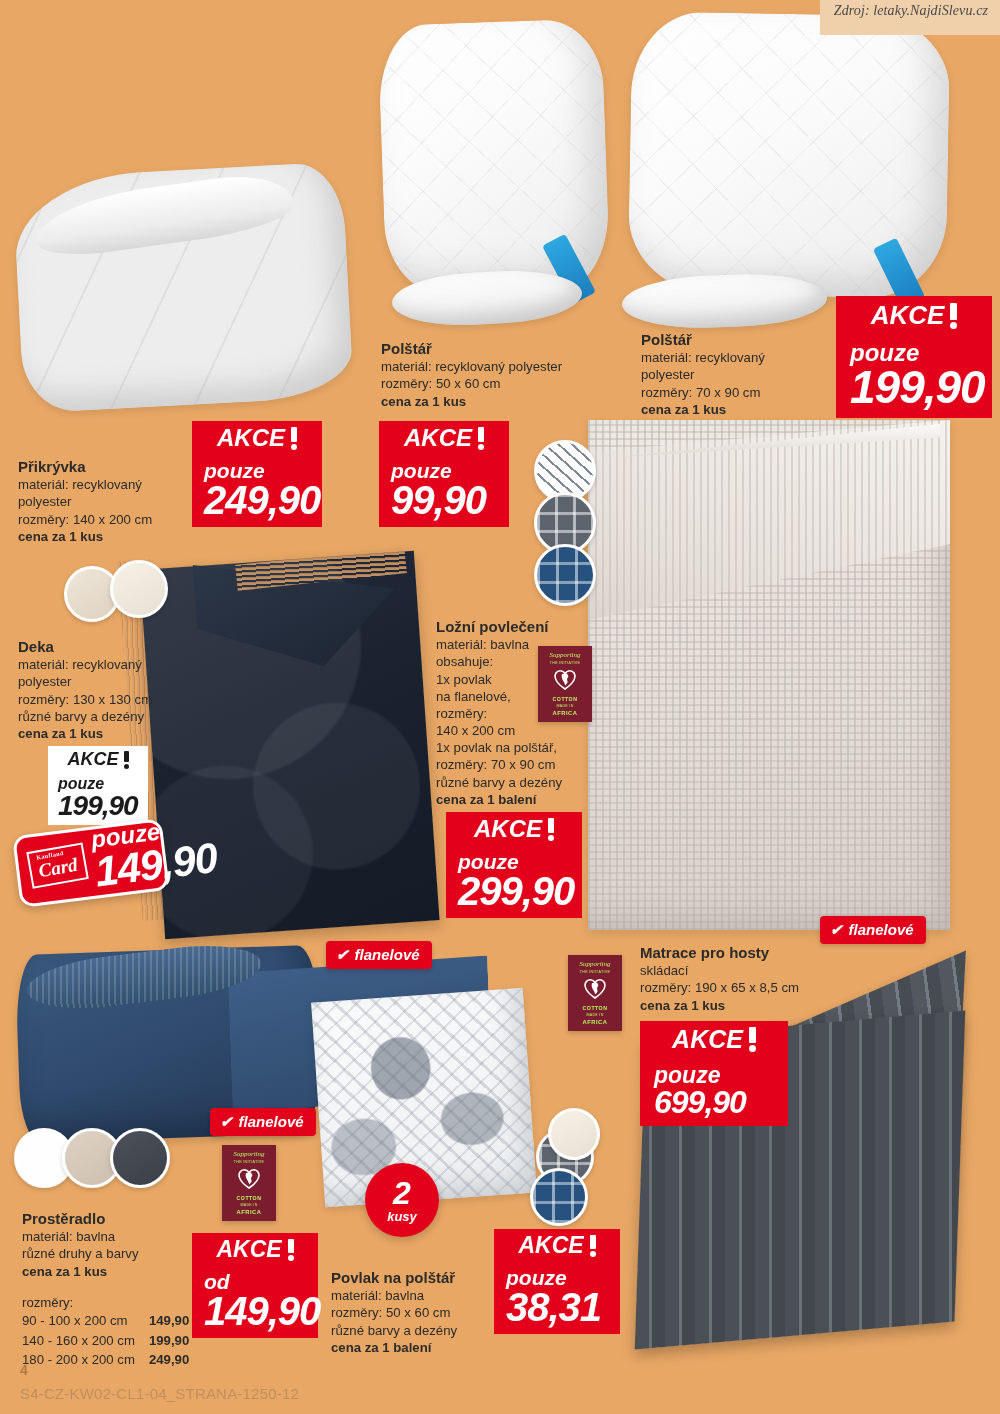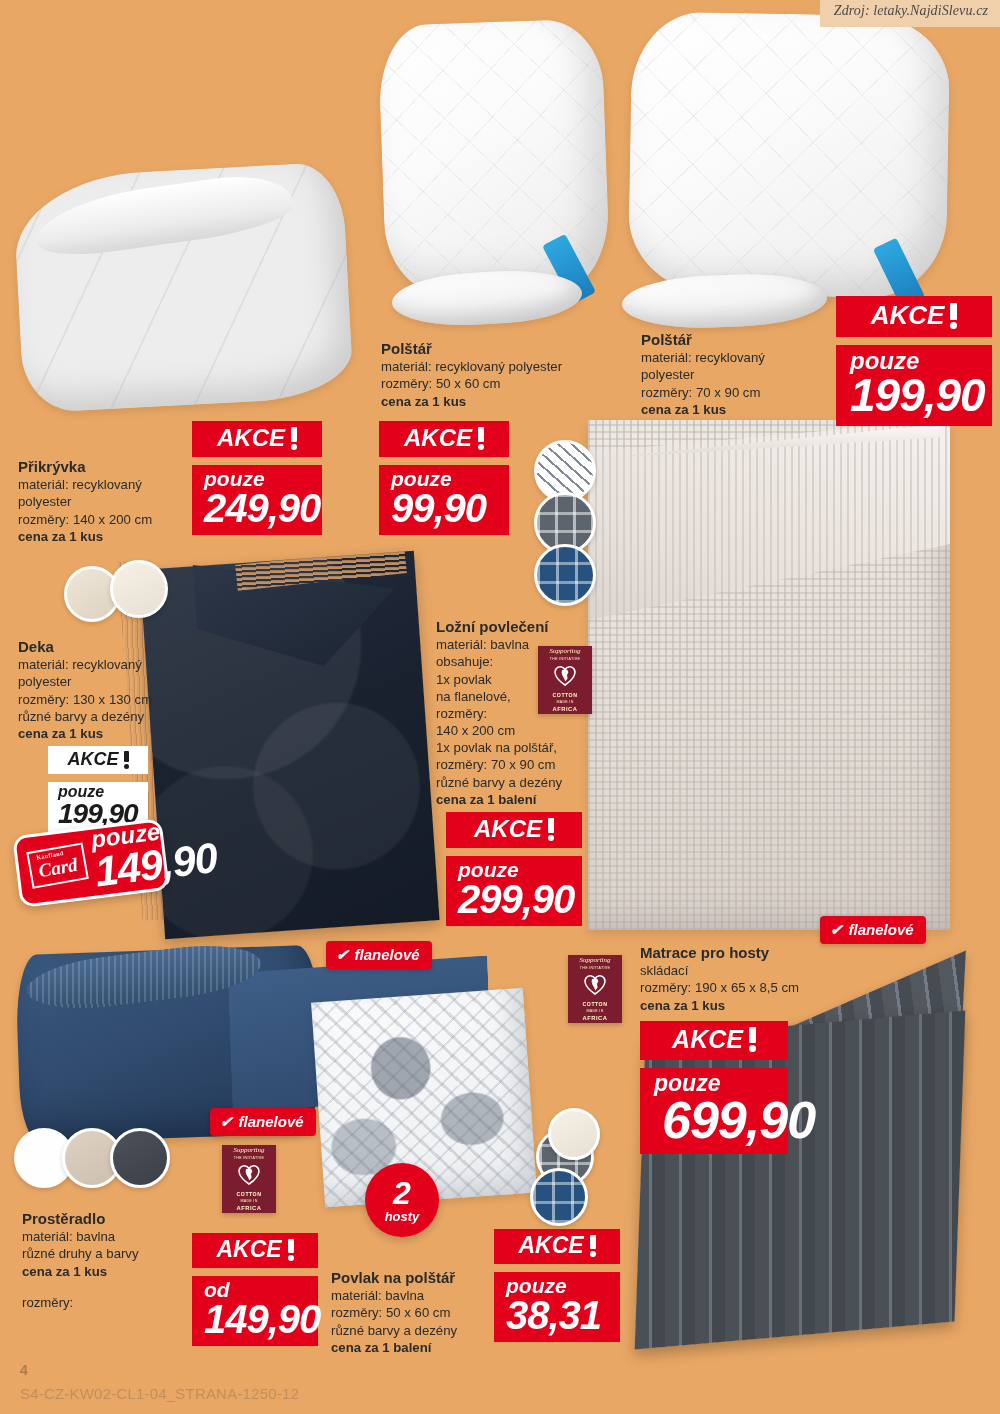--- a/index.html
+++ b/index.html
@@ -7,21 +7,21 @@
     width: 1000px; height: 1414px;
     background: #e8a765;
     font-family: "Liberation Sans", sans-serif;
     position: relative; overflow: hidden;
   }
   .page { position: absolute; inset: 0; }
   .abs { position: absolute; }
 
   
   .source-strip {
-    top: 0; right: 0; padding: 3px 12px 8px 14px;
+    top: 0; right: 0; padding: 3px 12px 16px 14px;
     background: #f0cfab; color: #4a4a4a;
     font-family: "Liberation Serif", serif;
     font-style: italic; font-size: 14px; letter-spacing: .1px;
   }
 
   
   .headline {
     top: 24px; left: 22px;
     background: #ef4136; color: #fff;
     font-size: 35px; font-weight: bold; font-style: italic;
@@ -206,21 +206,21 @@
       repeating-linear-gradient(0deg,  rgba(255,255,255,.45) 0 3px, rgba(0,0,0,0) 3px 19px),
       #27527f;
   }
   .sw-beige { background: linear-gradient(150deg,#efe6d9,#ded2c0); }
   .sw-cream { background: linear-gradient(150deg,#f6f1e7,#e7dfd2); }
   .sw-white { background: #fefefe; }
   .sw-taupe { background: linear-gradient(150deg,#ded2c4,#cdbfae); }
   .sw-dark  { background: linear-gradient(150deg,#4d525a,#3b4048); }
 
   
-  .akce-block { display: flex; flex-direction: column; gap: 8px; }
+  .akce-block { display: flex; flex-direction: column; gap: 0; }
   .akce-top {
     background: #e3001b; color: #fff;
     font-weight: bold; font-style: italic;
     display: flex; align-items: center; justify-content: center; gap: 6px;
   }
   .akce-bot {
     background: #e3001b; color: #fff;
     display: flex; flex-direction: column;
     padding: 4px 14px 8px 14px;
   }
@@ -258,21 +258,21 @@
   .flanel {
     background: #e3001b; color: #fff; border-radius: 4px;
     font-weight: bold; font-style: italic; font-size: 15px;
     padding: 5px 12px 6px 10px; display: inline-flex; align-items: center; gap: 6px;
     box-shadow: 0 2px 5px rgba(0,0,0,.18);
   }
   .check { font-size: 15px; line-height: 1; }
 
   
   .cotton {
-    background: #7b1d2e; color: #fef9c3; width: 54px; height: 68px;
+    background: #7b1d2e; color: #bef264; width: 54px; height: 76px;
     display: flex; flex-direction: column; align-items: center; justify-content: center;
     gap: 2px; text-align: center; box-shadow: 0 2px 5px rgba(0,0,0,.2);
   }
   .cotton .script { font-family: "Liberation Serif", serif; font-style: italic; font-size: 7px; line-height: 1; }
   .cotton .sub1 { font-size: 3.6px; letter-spacing: .3px; }
   .cotton .heart { font-size: 19px; line-height: 1; }
   .cotton .c1 { font-size: 5.2px; font-weight: bold; letter-spacing: .5px; }
   .cotton .c2 { font-size: 3.6px; letter-spacing: .3px; }
   .cotton .c3 { font-size: 5.8px; font-weight: bold; letter-spacing: .5px; }
 
@@ -510,32 +510,48 @@
   <div class="abs akce-block" style="top:1021px;left:640px;width:148px;">
     <div class="akce-top" style="font-size:25px;padding:4px 0 6px 0;">
       <span>AKCE</span>
       <span class="bang">
         <span class="bar" style="width:7px;height:16px;"></span>
         <span class="dot" style="width:7px;height:7px;"></span>
       </span>
     </div>
     <div class="akce-bot">
       <span class="lbl" style="font-size:23px;">pouze</span>
-      <span class="price" style="font-size:52px;margin-left:8px;">699,90</span>
+      <span class="price" style="font-size:32px;">699,90</span>
     </div>
   </div>
 
   <div class="abs" style="top:1210px;left:22px;width:230px;">
     <div class="ptitle">Prostěradlo</div>
     <div class="pline">materiál: bavlna</div>
     <div class="pline">různé druhy a barvy</div>
     <div class="pbold">cena za 1 kus</div>
 
     <div class="sizes">
       <div class="hdr">rozměry:</div>
+      <table>
+        <tbody>
+            <tr>
+          <td class="dim">90 - 100 x 200 cm</td>
+          <td class="val">149,90</td>
+        </tr>
+        <tr>
+          <td class="dim">140 - 160 x 200 cm</td>
+          <td class="val">199,90</td>
+        </tr>
+        <tr>
+          <td class="dim">180 - 200 x 200 cm</td>
+          <td class="val">249,90</td>
+        </tr>
+      </tbody>
+        </table>
     </div>
   </div>
 
   <div class="abs flanel" style="top:1108px;left:210px;">
     <span class="check">✔</span>
     <span>flanelové</span>
   </div>
 
   <div class="abs akce-block" style="top:1233px;left:192px;width:126px;">
     <div class="akce-top" style="font-size:23px;padding:3px 0 5px 0;">
@@ -579,21 +595,21 @@
         <path d="M10 7 L15 6.6 L16.4 9.2 L15 12 L15.6 15.4 L13.4 18.4 L12 15.2 L10.4 12.6 L9.6 9.6 Z" fill="#ffffff"></path>
       </svg>
     </span>
     <span class="c1">COTTON</span>
     <span class="c2">MADE IN</span>
     <span class="c3">AFRICA</span>
   </div>
 
   <div class="abs kusy" style="top:1163px;left:365px;">
     <span class="num">2</span>
-    <span class="unit">hosty</span>
+    <span class="unit">kusy</span>
   </div>
 
   <div class="abs" style="top:1269px;left:331px;width:200px;">
     <div class="ptitle">Povlak na polštář</div>
     <div class="pline">materiál: bavlna</div>
     <div class="pline">rozměry: 50 x 60 cm</div>
     <div class="pline">různé barvy a dezény</div>
     <div class="pbold">cena za 1 balení</div>
   </div>
 

